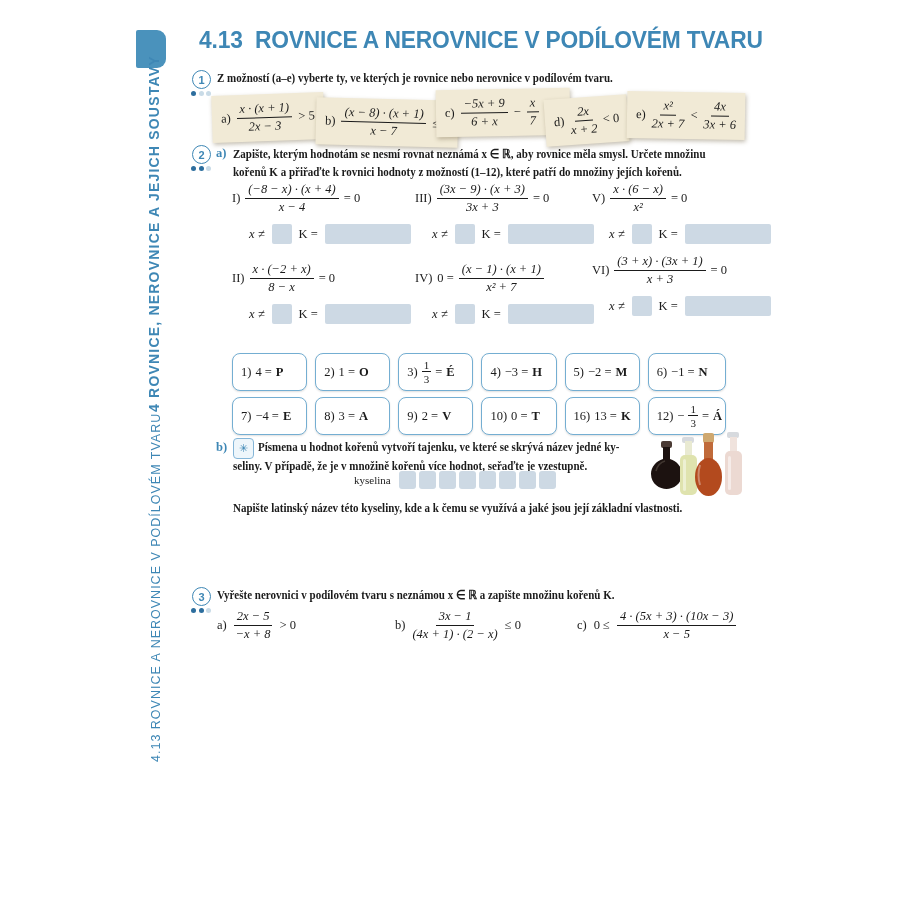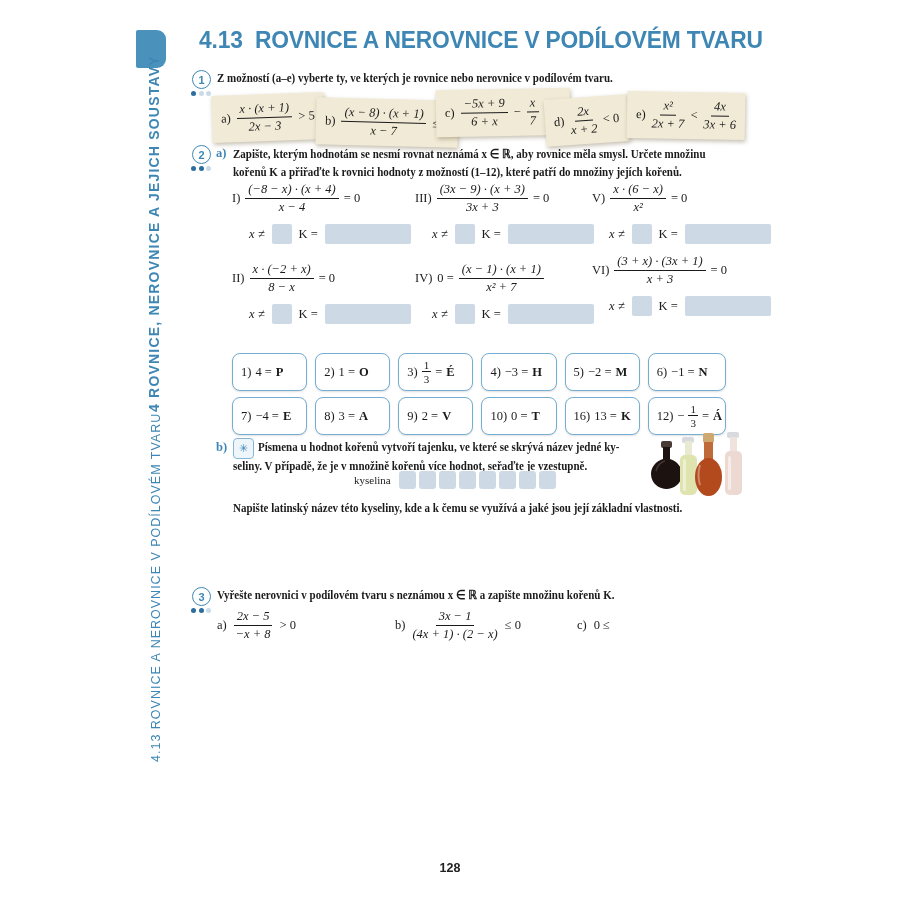--- a/index.html
+++ b/index.html
@@ -436,17 +436,20 @@
     <span class="frac">
       <span class="fnum">3x − 1</span>
       <span class="fden">(4x + 1) · (2 − x)</span>
     </span>
     <span class="after">≤ 0</span>
   </div>
 
   <div class="ex3-item math" style="left:577px;top:598px">
     <span class="opt-label">c)</span>
     <span class="before">0 ≤</span>
-  </div>
-
-  <div class="footer-page">128</div>
+    <span class="frac">
+      <span class="fnum">4 · (5x + 3) · (10x − 3)</span>
+      <span class="fden">x − 5</span>
+    </span>
+  </div>
+
 
 </div>
 
 </body></html>

